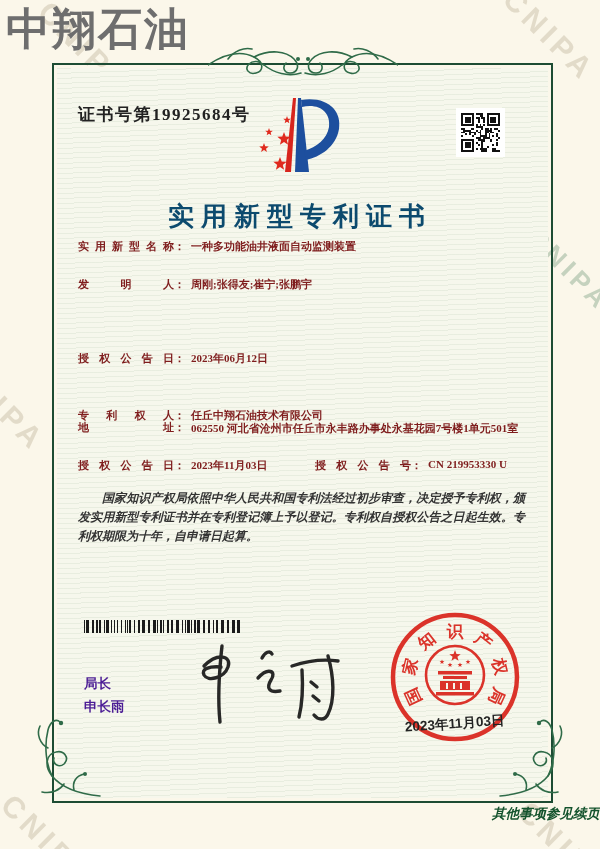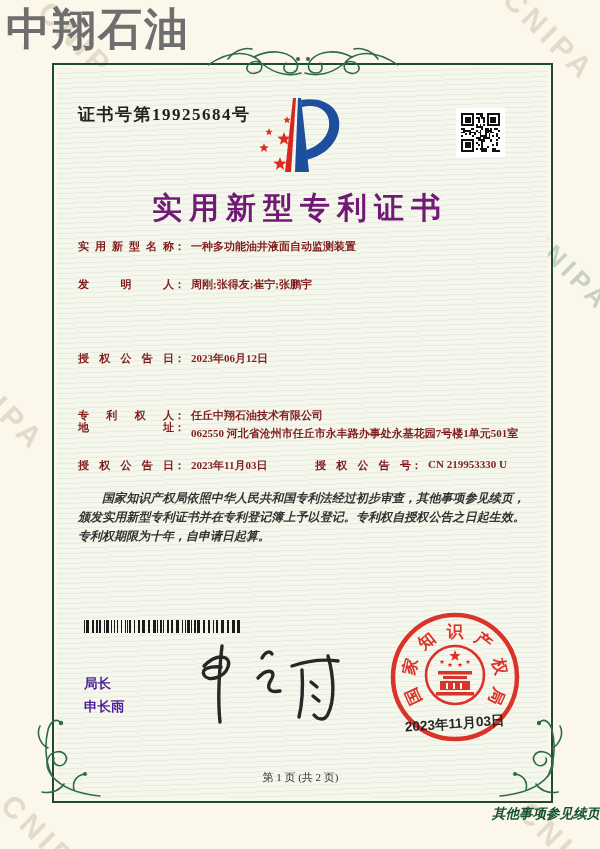--- a/index.html
+++ b/index.html
@@ -22,28 +22,28 @@
   .frame-bg{position:absolute;inset:3px;background:#f6f7ec;
       background-image:repeating-linear-gradient(178deg, rgba(110,150,110,0.10) 0 1px, transparent 1px 5px);}
 
   .orn{position:absolute;z-index:3;pointer-events:none;}
 
   
   .content-item{position:absolute;z-index:4;color:#222;}
   .cert-no{left:78px;top:103px;font-size:17px;font-weight:600;letter-spacing:1.5px;}
   .cnipa-logo{left:256px;top:95px;}
   .qr-wrap{left:456px;top:108px;width:49px;height:49px;background:#fff;}
-  .doc-title{left:0;right:0;top:188px;text-align:center;font-size:30px;font-weight:bold;
-      letter-spacing:7px;color:#701a75;}
+  .doc-title{left:0;right:0;top:199px;text-align:center;font-size:26px;font-weight:bold;
+      letter-spacing:7px;color:#0c4a6e;}
 
   .row{position:absolute;left:78px;z-index:4;font-size:11px;font-weight:600;color:#7f1d1d;}
   .row .lbl{display:inline-block;width:96px;text-align:justify;text-align-last:justify;vertical-align:top;}
   .row .colon{display:inline-block;vertical-align:top;}
   .row .val{display:inline-block;margin-left:6px;vertical-align:top;}
-  .row.addr .val{width:348px;line-height:26px;}
+  .row.addr .val{width:348px;line-height:17px;}
   .pair2{position:absolute;left:237px;top:0;white-space:nowrap;}
 
   .paras{left:78px;top:489px;width:447px;font-size:12px;line-height:19px;color:#333;
       font-style:italic;font-weight:600;text-align:justify;}
   .paras p{margin:0 0 6px 0;text-indent:2em;}
 
   .barcode{left:84px;top:620px;}
   .sig-block{left:84px;top:672px;font-family:"Liberation Sans","DejaVu Sans",sans-serif;
       font-size:13.5px;font-weight:bold;line-height:23px;color:#4c1d95;}
   .signature{left:172px;top:642px;}
@@ -352,21 +352,21 @@
     <span class="lbl">地址</span><span class="colon">：</span><span class="val">062550 河北省沧州市任丘市永丰路办事处永基花园7号楼1单元501室</span>
   </div>
   <div class="row" style="top:458px">
     <span class="lbl">授权公告日</span><span class="colon">：</span><span class="val">2023年11月03日</span>
     <span class="pair2">
       <span class="lbl">授权公告号</span><span class="colon">：</span><span class="val">CN 219953330 U</span>
     </span>
   </div>
 
   <div class="content-item paras">
-    <p>国家知识产权局依照中华人民共和国专利法经过初步审查，其他事项参见续页，颁发实用新型专利证书并在专利登记簿上予以登记。专利权自授权公告之日起生效。专利权期限为十年，自申请日起算。</p>
+    <p>国家知识产权局依照中华人民共和国专利法经过初步审查，决定授予专利权，颁发实用新型专利证书并在专利登记簿上予以登记。专利权自授权公告之日起生效。专利权期限为十年，自申请日起算。</p>
   </div>
 
   <svg class="content-item barcode" id="barcode-svg" width="156" height="13" shape-rendering="crispEdges">
       <rect x="0" y="0" width="1" height="13" fill="#1b1b1b"></rect>
       <rect x="2" y="0" width="3" height="13" fill="#1b1b1b"></rect>
       <rect x="8" y="0" width="2" height="13" fill="#1b1b1b"></rect>
       <rect x="12" y="0" width="2" height="13" fill="#1b1b1b"></rect>
       <rect x="15" y="0" width="2" height="13" fill="#1b1b1b"></rect>
       <rect x="20" y="0" width="1" height="13" fill="#1b1b1b"></rect>
       <rect x="22" y="0" width="3" height="13" fill="#1b1b1b"></rect>
@@ -447,16 +447,15 @@
       <rect x="-12" y="1" width="24" height="3"></rect>
       <rect x="-15" y="6" width="30" height="9"></rect>
       <rect x="-9" y="8" width="2" height="6" fill="#f6f7ec"></rect>
       <rect x="-2" y="8" width="2" height="6" fill="#f6f7ec"></rect>
       <rect x="5" y="8" width="2" height="6" fill="#f6f7ec"></rect>
       <rect x="-19" y="17" width="38" height="3.5"></rect>
     </g>
     <text x="68" y="119" text-anchor="middle" font-size="13.5" font-weight="bold" fill="#141414" font-family="'Liberation Sans','DejaVu Sans',sans-serif" transform="rotate(-4 68 119)">2023年11月03日</text>
   </svg>
 
-  <div class="content-item page-info">第 1 页 (共 2 页)</div>
   <div class="content-item cont-note">其他事项参见续页</div>
 
 </div>
 
 </body></html>

